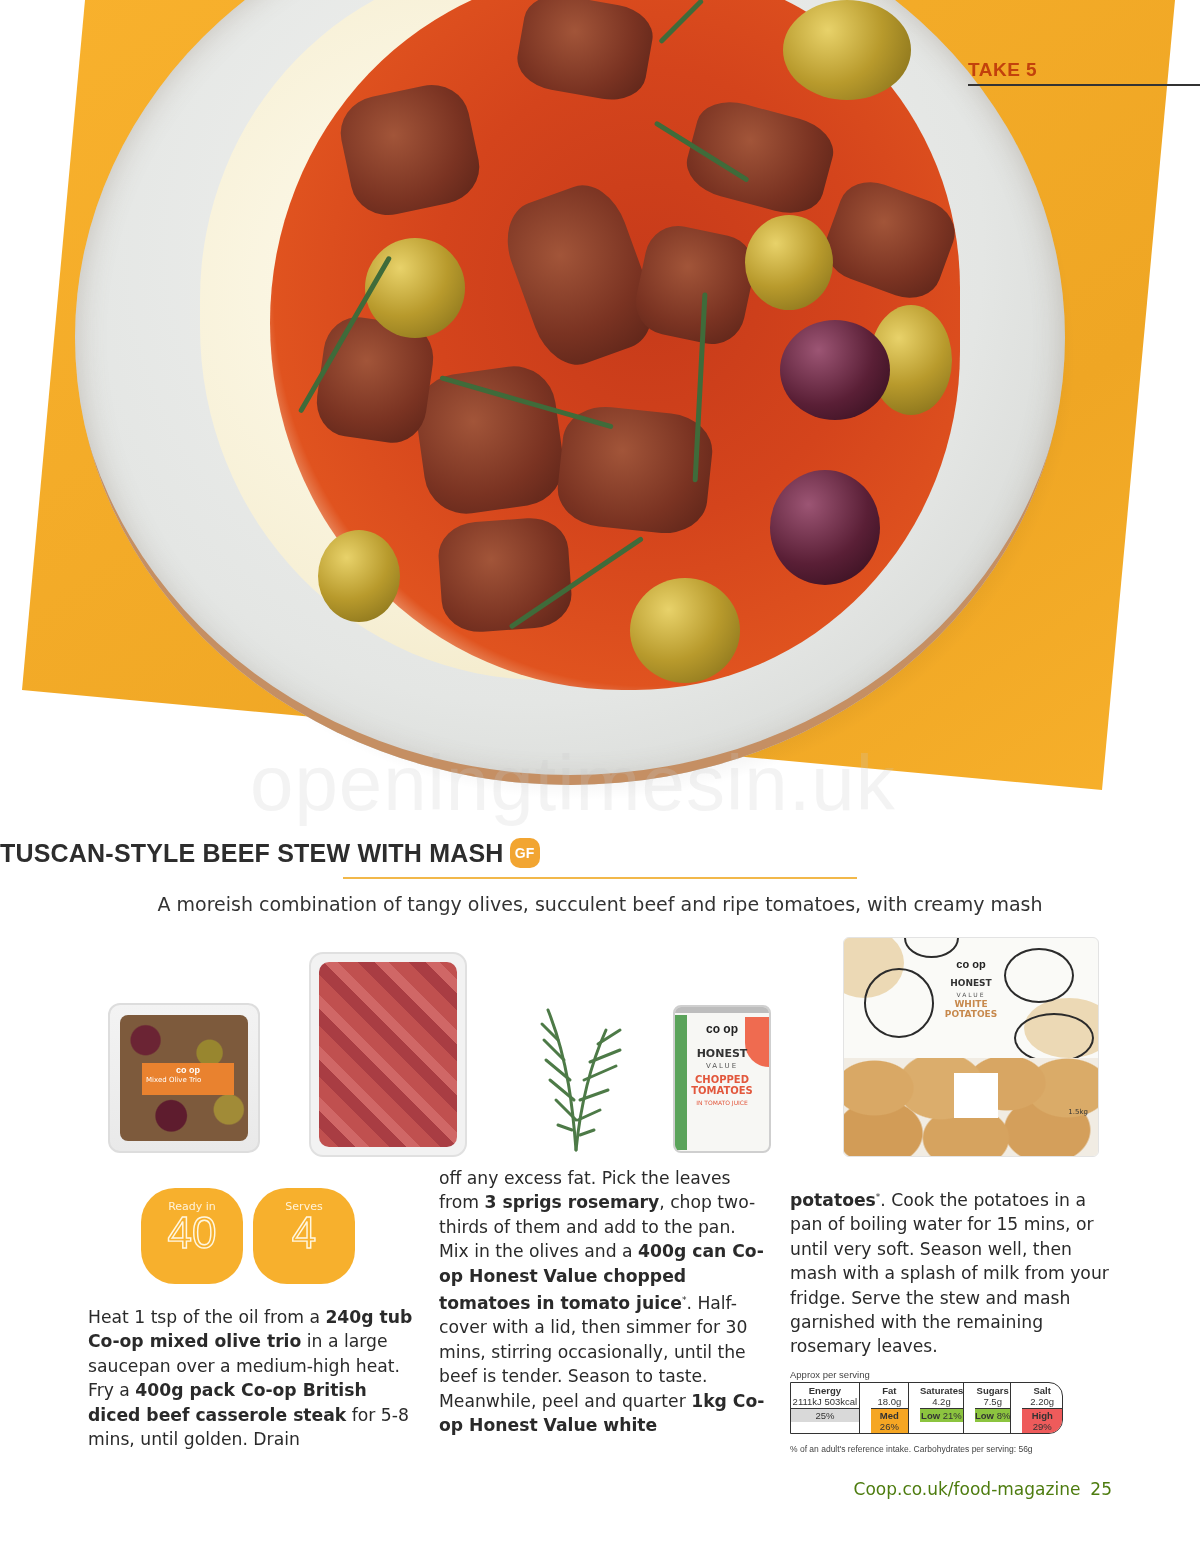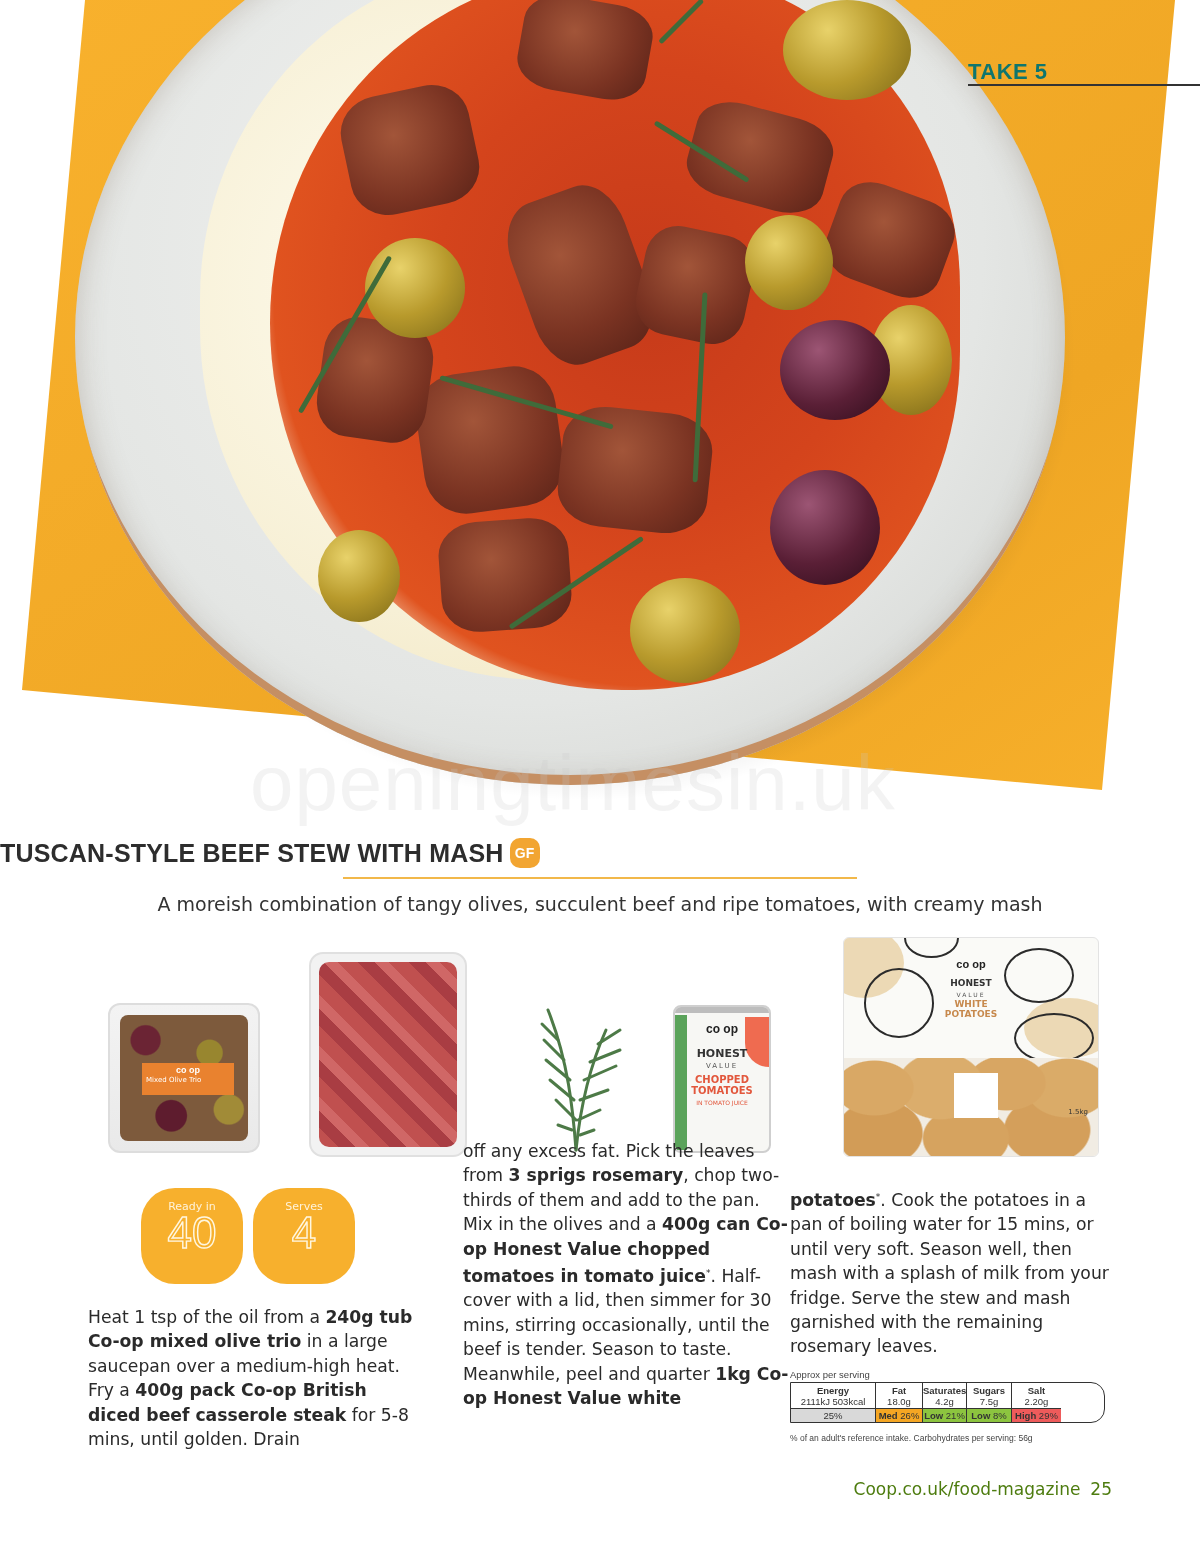--- a/index.html
+++ b/index.html
@@ -17,21 +17,21 @@
   .mash { position: absolute; left: 200px; top: -40px; width: 700px; height: 720px; border-radius: 48% 52% 50% 50%;
     background: radial-gradient(ellipse at 40% 45%, #fffdf2 0%, #f7f0d6 60%, #efe3bb 100%); }
   .stew { position: absolute; left: 270px; top: -30px; width: 690px; height: 720px; border-radius: 50% 45% 48% 52%;
     background: radial-gradient(ellipse at 55% 45%, #c63a1a 0%, #d4441c 40%, #e0531f 70%, rgba(224,83,31,0) 80%); }
   .meat { position: absolute; border-radius: 30%; background: radial-gradient(circle at 40% 35%, #a25539 0%, #7a3322 60%, #5a2318 100%); }
   .olive-g { position: absolute; border-radius: 50%; background: radial-gradient(circle at 35% 30%, #e8d26a 0%, #b89a2c 50%, #7e6a18 100%); }
   .olive-k { position: absolute; border-radius: 50%; background: radial-gradient(circle at 35% 30%, #9c5574 0%, #5a1f36 55%, #2e0c1a 100%); }
   .herb { position: absolute; height: 5px; background: #3f6b3a; border-radius: 3px; transform-origin: left center; }
 
   .section-tag { position: absolute; left: 968px; top: 59px; font-family: "Liberation Sans", sans-serif; font-weight: 700;
-    font-size: 22px; letter-spacing: 0.5px; color: #0f766e; }
+    font-size: 19px; letter-spacing: 0.5px; color: #c2410c; }
   .section-rule { position: absolute; left: 968px; top: 84px; width: 232px; height: 2px; background: #333; }
 
   .watermark { position: absolute; left: 250px; top: 738px; font-family: "Liberation Sans", sans-serif;
     font-size: 78px; color: rgba(200,200,200,0.22); letter-spacing: 1px; white-space: nowrap; }
 
   
   .title-wrap { position: absolute; left: 0; top: 838px; width: 1200px; }
   .title { display: inline-flex; align-items: center; gap: 6px; font-family: "Liberation Sans", sans-serif; font-weight: 700;
     font-size: 25px; color: #2d2d2d; letter-spacing: 0.2px; }
   .gf-badge { display: inline-flex; align-items: center; justify-content: center; width: 30px; height: 30px; border-radius: 10px;
@@ -100,28 +100,28 @@
   .badge .lbl { display: block; margin-top: 12px; font-size: 11px; color: #fff3d9; }
   .badge .num { display: block; margin-top: -2px; font-size: 44px; font-family: "Liberation Sans", sans-serif;
     color: transparent; -webkit-text-stroke: 1.4px #fff7e1; line-height: 1; }
   .badge-ready { left: 141px; }
   .badge-serves { left: 253px; }
 
   
   .col { position: absolute; font-size: 17.2px; line-height: 24.4px; color: #2a2a2a; }
   .col b { font-weight: 700; }
   .col1 { left: 88px; top: 1305px; width: 330px; }
-  .col2 { left: 439px; top: 1139px; width: 330px; margin-left: 24px; }
+  .col2 { left: 439px; top: 1166px; width: 330px; }
   .col3 { left: 790px; top: 1185px; width: 320px; }
   .col sup { font-size: 9px; vertical-align: 6px; }
 
   
   .nutri { position: absolute; left: 790px; top: 1369px; width: 280px; font-family: "Liberation Sans", sans-serif; }
   .nutri-head { font-size: 9.5px; color: #444; margin-bottom: 2px; }
-  .nutri-table { display: flex; border: 1.5px solid #333; border-radius: 0 14px 14px 0; overflow: hidden; width: 315px; }
+  .nutri-table { display: flex; border: 1.5px solid #333; border-radius: 0 14px 14px 0; overflow: hidden; width: 273px; gap: 11px; }
   .ncell { border-right: 1.5px solid #333; text-align: center; font-size: 9.5px; color: #333; }
   .ncell:last-child { border-right: none; }
   .ncell .n-name { font-weight: 700; padding-top: 2px; }
   .ncell .n-val { padding-bottom: 1px; }
   .ncell .n-ri { border-top: 1px solid #333; padding: 1px 0; }
   .ncell .n-ri b { font-weight: 700; }
   .nutri-foot { font-size: 8.5px; color: #444; margin-top: 10px; white-space: nowrap; }
 
   
   .footer { position: absolute; right: 88px; top: 1479px; font-size: 17px; color: #4d7c0f; white-space: nowrap; }

